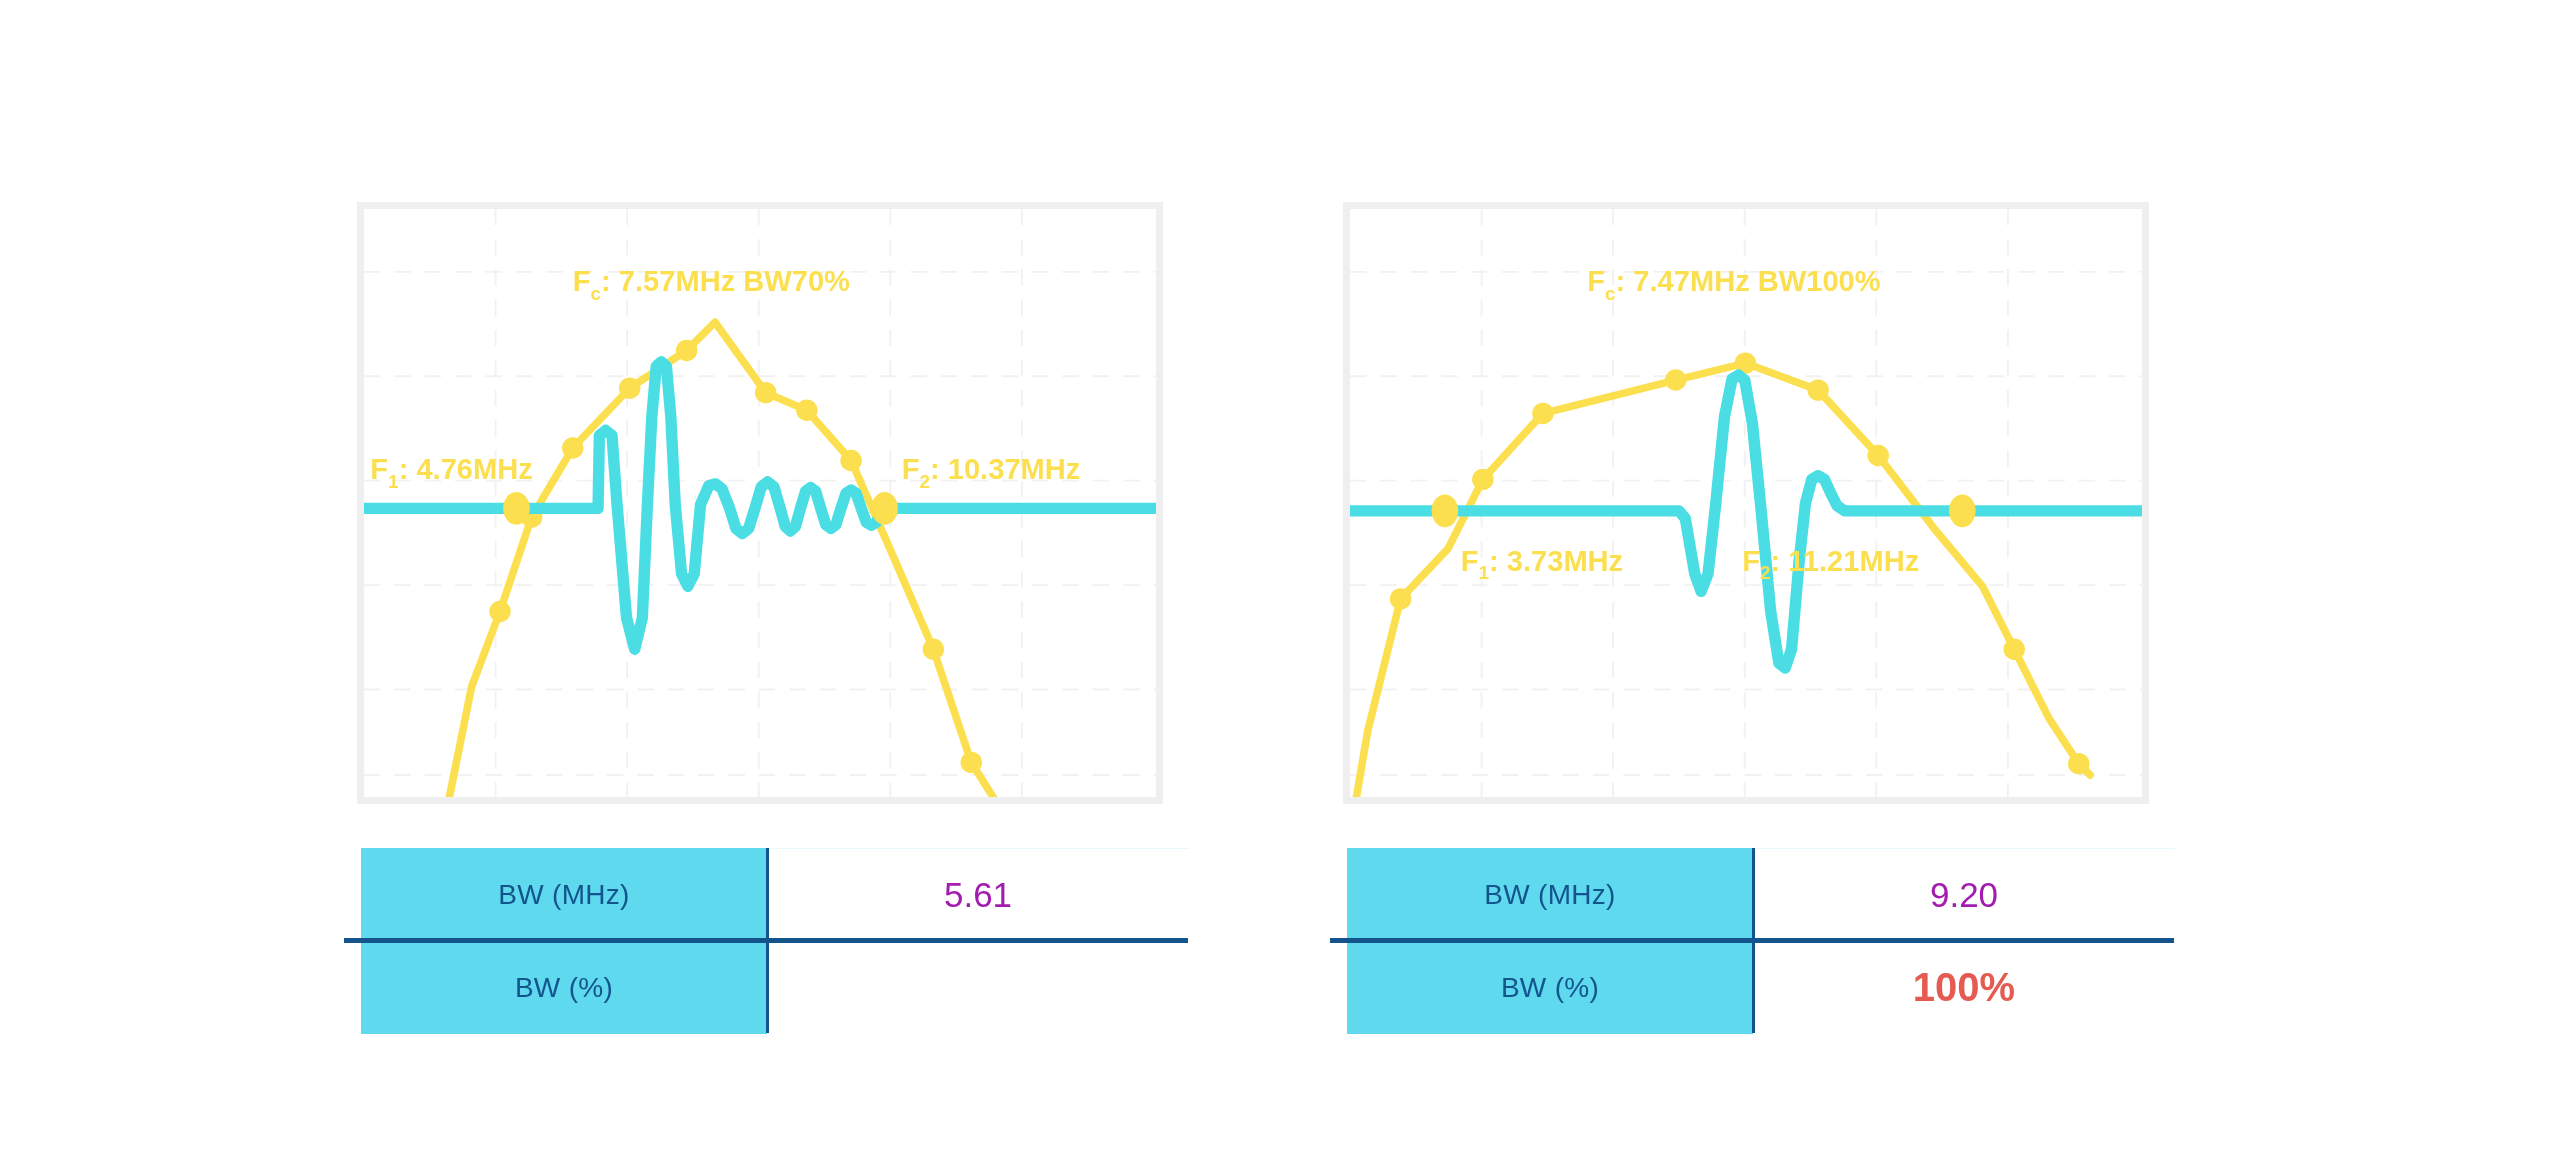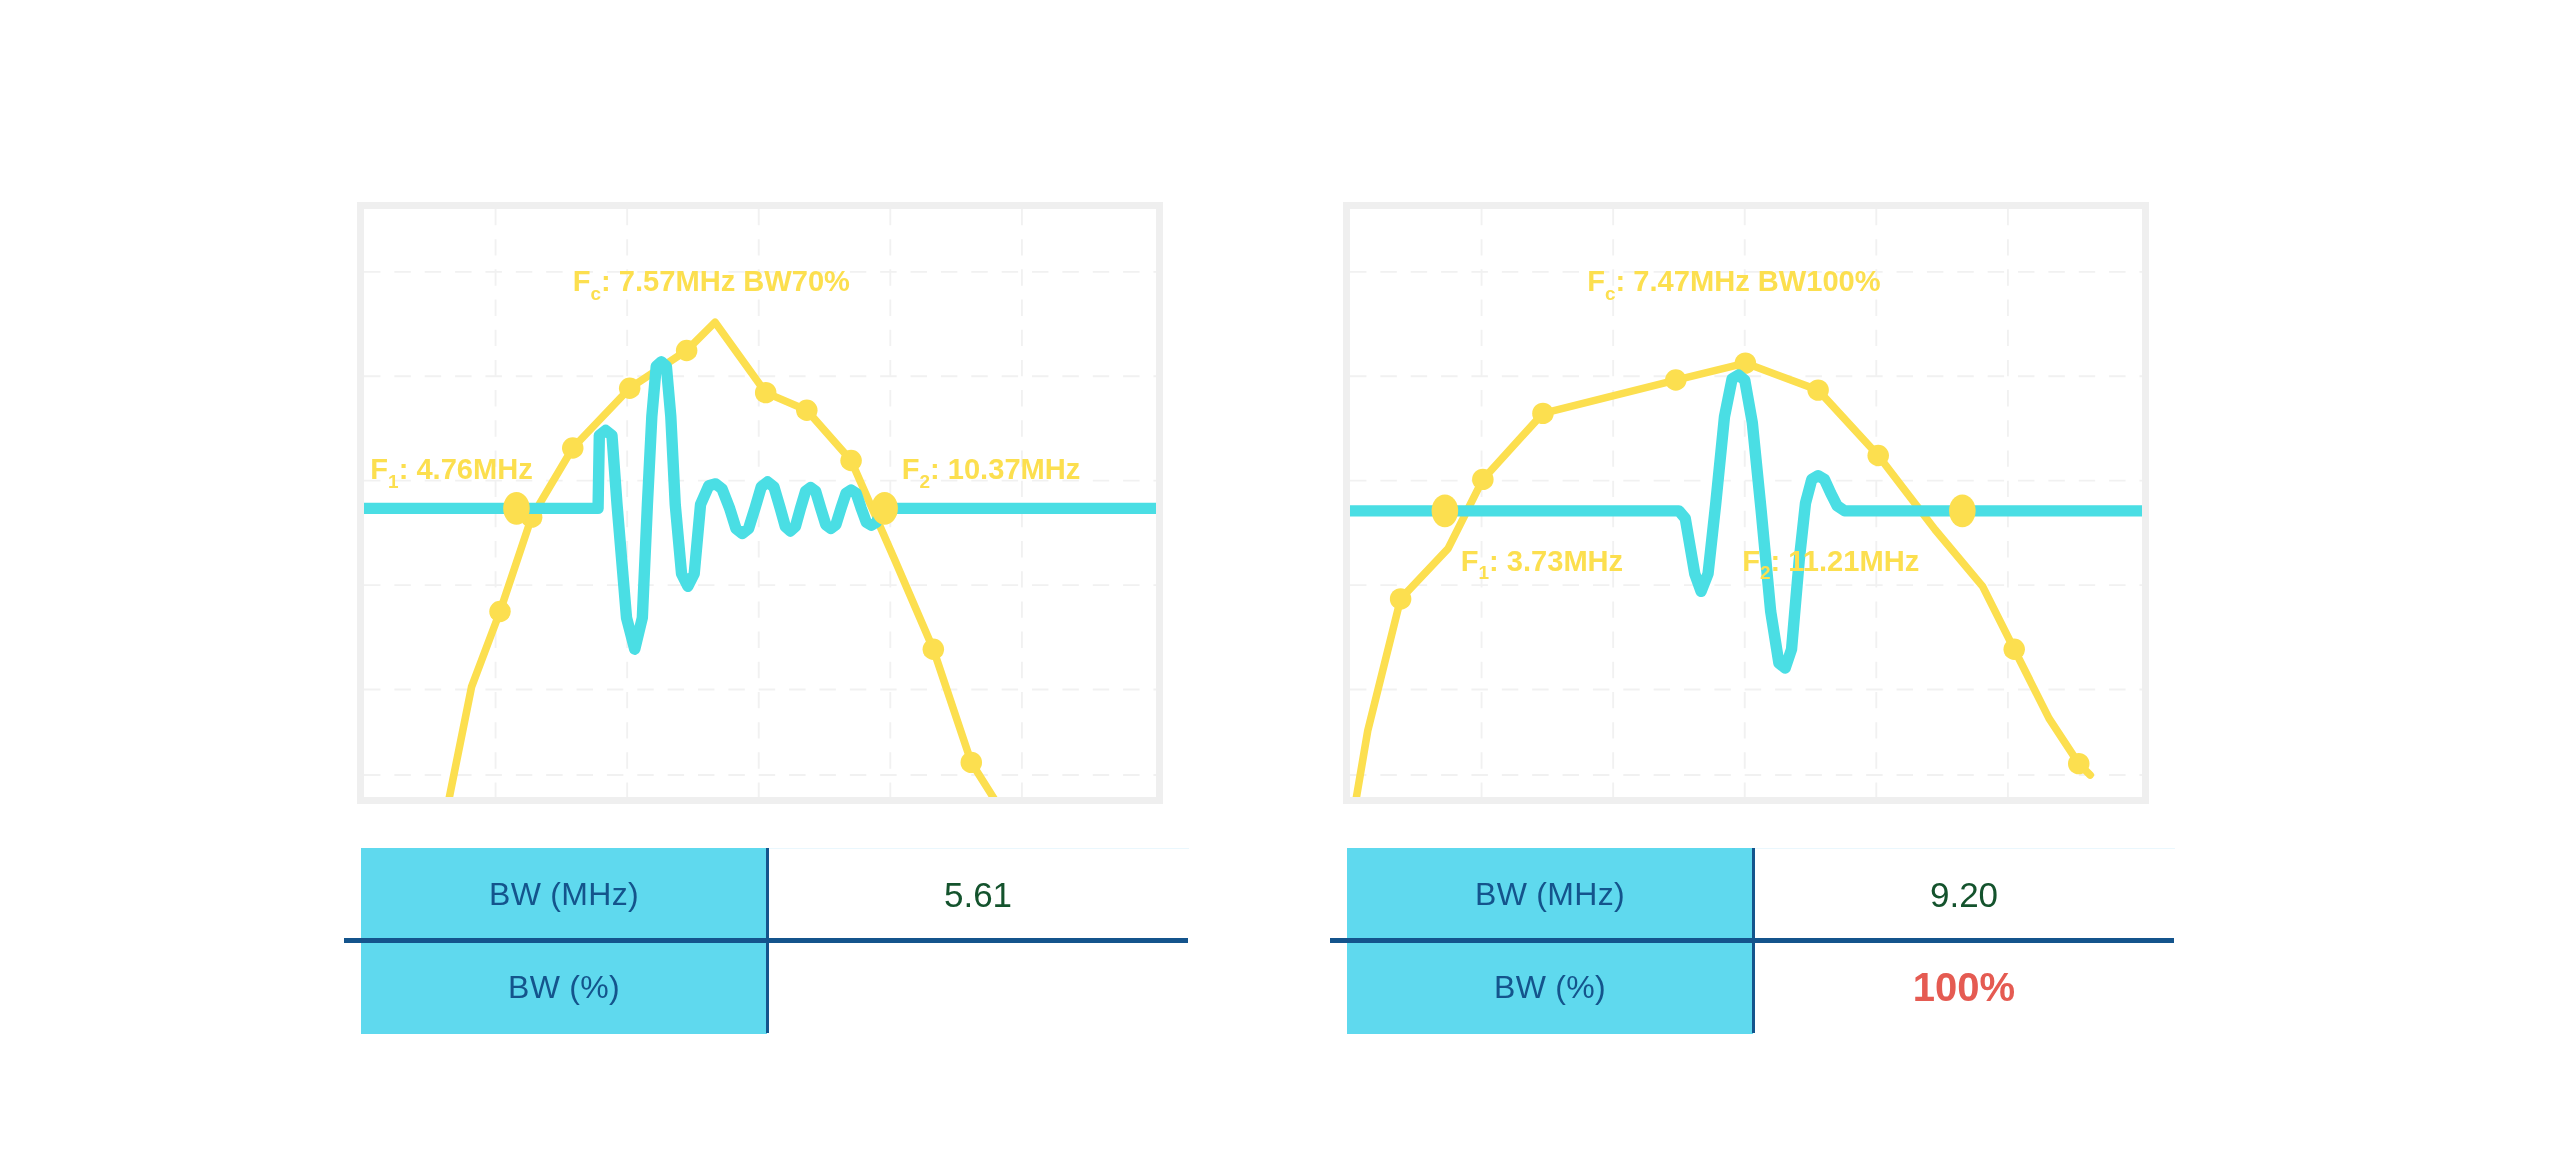--- a/index.html
+++ b/index.html
@@ -63,37 +63,37 @@
     position: absolute;
     left: 0;
     top: 0;
     width: 406px;
     height: 93px;
     background: #5FD9EE;
     display: flex;
     align-items: center;
     justify-content: center;
     color: #14548C;
-    font-size: 32px;
+    font-size: 28px;
     letter-spacing: 0.3px;
     box-sizing: border-box;
   }
   .bw-value-cell {
     position: absolute;
     left: 406px;
     top: 0;
     width: 422px;
     height: 93px;
     display: flex;
     align-items: center;
     justify-content: center;
     box-sizing: border-box;
   }
   .bw-value-num {
-    color: #14532d;
+    color: #a21caf;
     font-size: 35px;
   }
   .bw-value-pct {
     color: #E55B52;
     font-size: 40px;
     font-weight: bold;
   }
   .bw-vline {
     position: absolute;
     left: 405px;

